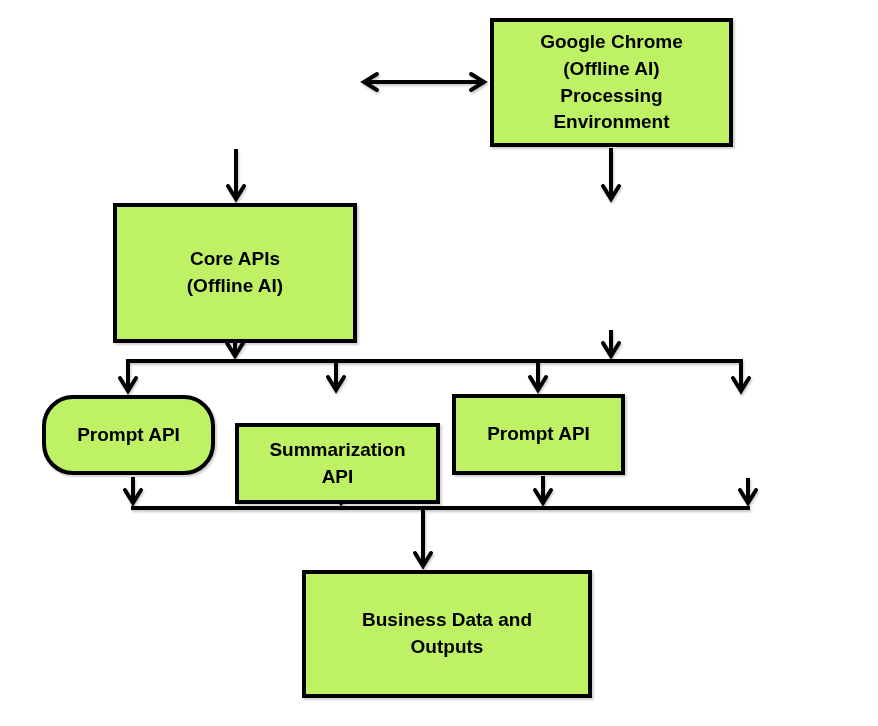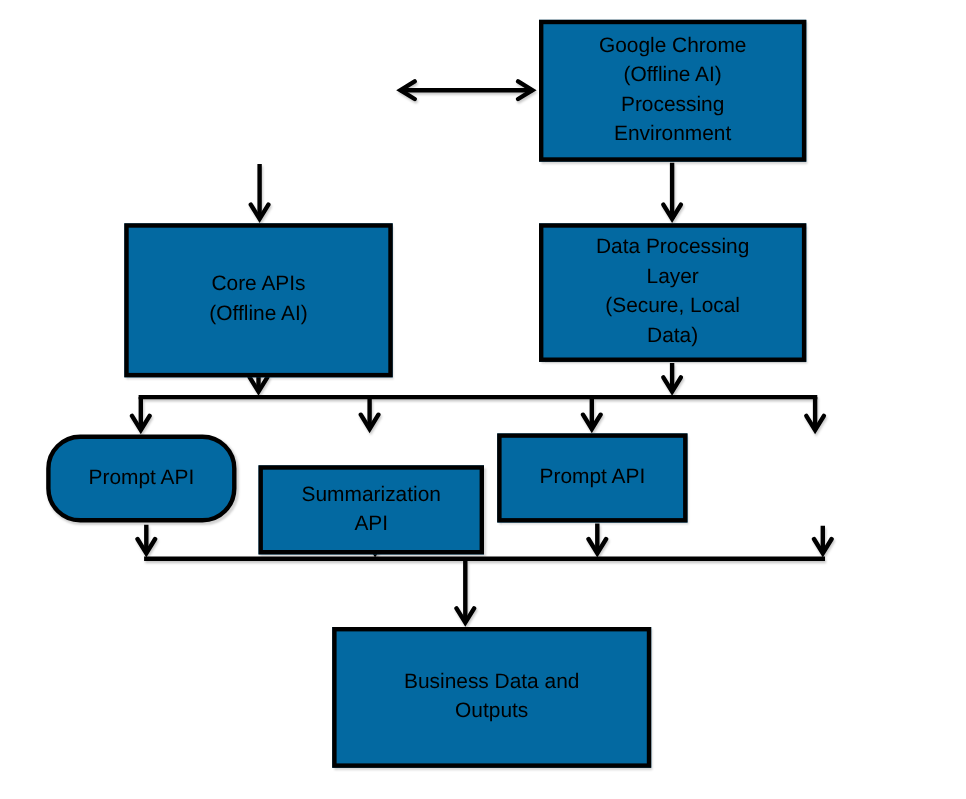--- a/index.html
+++ b/index.html
@@ -18,30 +18,31 @@
   .connectors {
     position: absolute;
     left: 0;
     top: 0;
     filter: drop-shadow(1px 2px 1px rgba(0,0,0,0.22));
   }
   .node {
     position: absolute;
     box-sizing: border-box;
     border: 4px solid #000000;
-    background: #0369a1;
+    background: #bef264;
     color: #000000;
     display: flex;
     align-items: center;
     justify-content: center;
     text-align: center;
     white-space: pre-line;
     font-size: 19px;
     line-height: 1.42;
     box-shadow: 1.5px 2px 2px rgba(0,0,0,0.18);
+    font-weight: bold;
   }
 </style>
 </head>
 <body>
 
 <div class="canvas">
 
   <svg class="connectors" width="878" height="726" viewBox="0 0 878 726">
     <defs>
       <marker id="ah" viewBox="0 0 22 22" refX="17" refY="11" markerWidth="22" markerHeight="22" markerUnits="userSpaceOnUse" orient="auto-start-reverse">
@@ -78,24 +79,20 @@
 
 
   <div class="node" style="left:490px; top:18px; width:243px; height:129px;">Google Chrome
 (Offline AI)
 Processing
 Environment</div>
 
   <div class="node" style="left:113px; top:203px; width:244px; height:140px;">Core APIs
 (Offline AI)</div>
 
-  <div class="node" style="left:490px; top:203px; width:243px; height:126px;">Data Processing
-Layer
-(Secure, Local
-Data)</div>
 
   <div class="node" style="left:42px; top:395px; width:173px; height:80px;border-radius:31px;">Prompt API</div>
 
   <div class="node" style="left:235px; top:394px; width:205px; height:81px;margin-top:29px;">Summarization
 API</div>
 
   <div class="node" style="left:452px; top:394px; width:173px; height:81px;">Prompt API</div>
 
 
   <div class="node" style="left:302px; top:570px; width:290px; height:128px;">Business Data and

